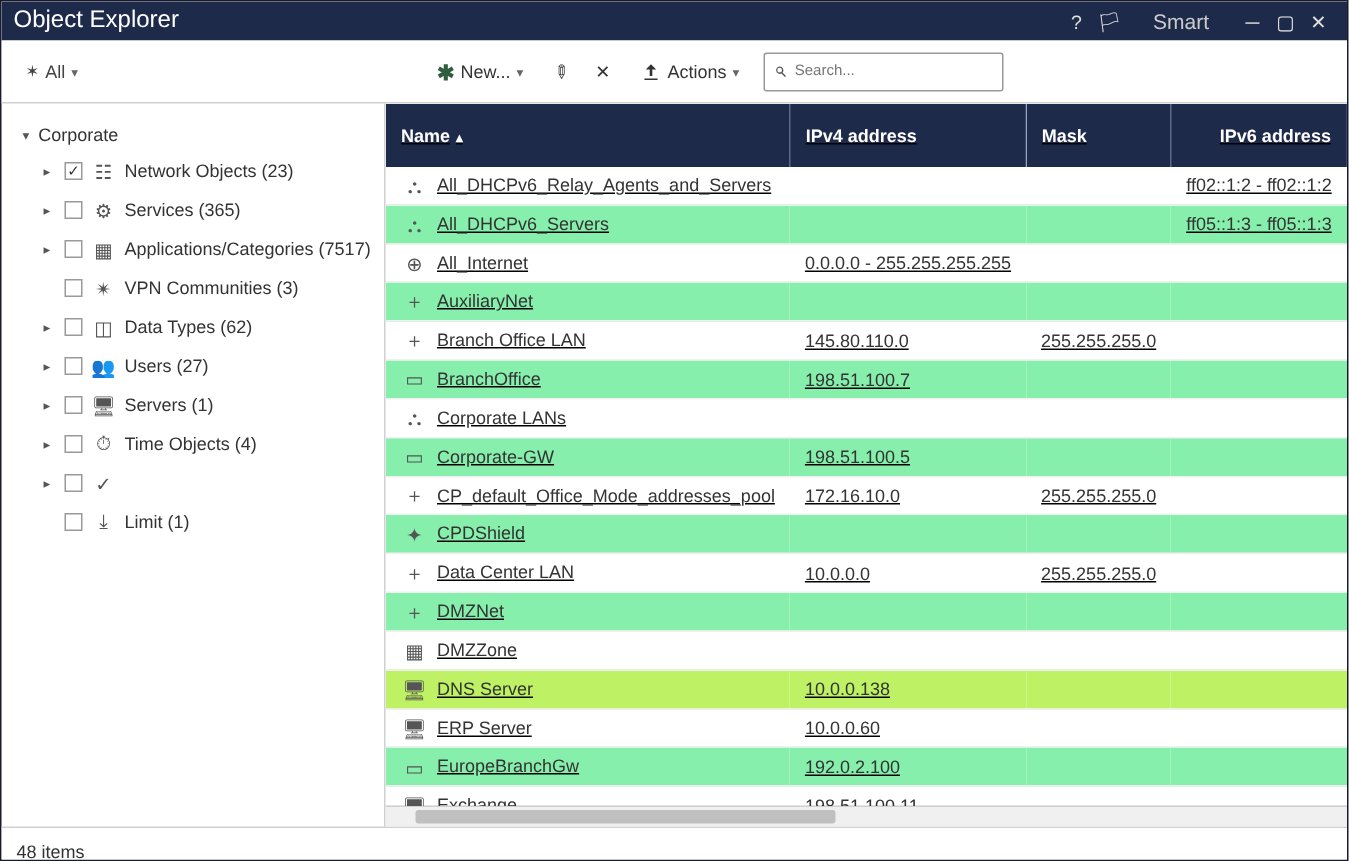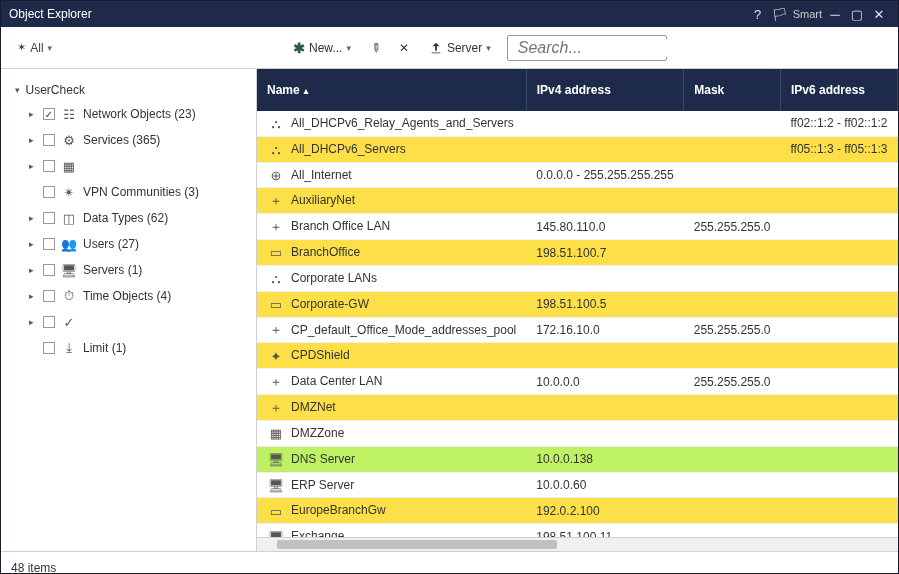--- a/index.html
+++ b/index.html
@@ -1,75 +1,75 @@
 <!DOCTYPE html>
 <html><head>
 <meta charset="utf-8">
 <style>
 * { margin:0; padding:0; box-sizing:border-box; font-family:"Segoe UI",Arial,sans-serif; font-size:12px; }
 body { width:899px; height:574px; background:#fff; overflow:hidden; border:1px solid #1a1a2e; }
 .titlebar { height:26px; background:#1e2a4a; color:#fff; display:flex; align-items:center; padding:0 8px; }
-.titlebar .title { flex:1; font-size:12px; }
+.titlebar .title { flex:1; font-size:16px; }
 .titlebar .tb-icon { width:22px; height:22px; display:flex; align-items:center; justify-content:center; color:#e0e0e0; font-size:13px; cursor:pointer; }
 .toolbar { height:42px; background:#fff; border-bottom:1px solid #d0d0d0; display:flex; align-items:center; padding:0 10px; gap:8px; }
 .filter-all { display:flex; align-items:center; gap:4px; color:#444; cursor:pointer; padding:2px 6px; }
 .filter-all .star { color:#444; font-size:11px; }
 .spacer { flex:1; }
 .center-tools { display:flex; align-items:center; gap:10px; }
 .new-btn { display:flex; align-items:center; gap:4px; color:#333; cursor:pointer; padding:3px 6px; }
 .new-btn .plus { color:#2d5f3f; font-weight:bold; font-size:14px; }
 .new-btn .caret { color:#666; font-size:9px; }
 .tool-icon { width:18px; height:18px; display:flex; align-items:center; justify-content:center; color:#333; cursor:pointer; }
 .tool-icon.pencil { transform:rotate(45deg); }
 .actions-btn { display:flex; align-items:center; gap:4px; color:#333; cursor:pointer; padding:3px 6px; }
 .actions-btn svg { width:14px; height:14px; fill:#333; }
 .actions-btn .caret { color:#666; font-size:9px; }
 .search-box { width:160px; height:26px; border:1px solid #999; border-radius:2px; display:flex; align-items:center; padding:0 6px; gap:4px; background:#fff; }
 .search-box svg { width:14px; height:14px; fill:#555; }
-.search-box input { border:none; outline:none; flex:1; font-style:italic; color:#777; font-size:16px; }
+.search-box input { border:none; outline:none; flex:1; color:#777; font-size:10px; }
 .main { display:flex; height:calc(100% - 26px - 42px - 22px); }
 .sidebar { width:256px; border-right:1px solid #d0d0d0; overflow-y:auto; padding:10px 0; }
 .cat-header { display:flex; align-items:center; gap:6px; padding:4px 14px; color:#333; cursor:pointer; }
 .cat-header .tri { font-size:9px; color:#555; }
 .cat-item { display:flex; align-items:center; gap:6px; padding:5px 8px 5px 28px; color:#333; cursor:pointer; }
 .cat-item .tri { font-size:9px; color:#555; width:8px; }
 .cat-item .chk { width:12px; height:12px; border:1px solid #999; display:flex; align-items:center; justify-content:center; font-size:10px; color:#333; flex-shrink:0; }
 .cat-item .chk.checked::after { content:"✓"; }
 .cat-item .ico { width:16px; height:16px; display:flex; align-items:center; justify-content:center; color:#555; font-size:13px; flex-shrink:0; }
-.content { flex:1; display:flex; flex-direction:column; overflow:hidden; }
+.content { flex:1; display:flex; flex-direction:column; overflow:hidden;text-decoration:underline; }
 .table-wrap { flex:1; overflow-y:scroll; overflow-x:auto; }
 table { width:100%; border-collapse:collapse; }
 thead { position:sticky; top:0; }
 th { background:#1e2a4a; color:#fff; text-align:left; padding:7px 10px; font-weight:600; font-size:12px; border-right:1px solid #3a4a6a; }
 th.name { width:210px; }
 th.ipv4 { width:140px; }
 th.mask { width:100px; }
-th.ipv6 { width:120px; }
+th.ipv6 { width:120px;text-align:right; }
 th.mask6 { width:55px; }
 th .sort { font-size:9px; margin-left:4px; }
 td { padding:5px 10px; color:#333; border-bottom:1px solid #f0f0f0; white-space:nowrap; }
-tr.zebra td { background:#fde047; }
+tr.zebra td { background:#86efac; }
 tr.selected td { background:#bef264; }
 td .row-ico { display:inline-flex; width:18px; height:14px; align-items:center; justify-content:center; color:#555; font-size:13px; vertical-align:middle; margin-right:6px; }
 .hscroll { height:14px; background:#f0f0f0; border-top:1px solid #d0d0d0; display:flex; align-items:center; }
 .hscroll .thumb { margin-left:20px; width:280px; height:9px; background:#c0c0c0; border-radius:2px; }
 .statusbar { height:22px; border-top:1px solid #d0d0d0; padding:16px 10px; display:flex; align-items:center; color:#333; background:#fff; }
 
 .table-wrap::-webkit-scrollbar { width:12px; }
 .table-wrap::-webkit-scrollbar-track { background:#f0f0f0; }
 .table-wrap::-webkit-scrollbar-thumb { background:#c0c0c0; border-radius:2px; }
 </style>
 </head>
 <body>
 
 <div class="titlebar">
   <span class="title">Object Explorer</span>
   <span class="tb-icon">?</span>
   <span class="tb-icon">🏳</span>
-  <span style="font-size:11px;color:#ccc;margin:0 2px;">Smart</span>
+  <span style="font-size:14px;color:#ccc;margin:0 18px;">Smart</span>
   <span class="tb-icon">─</span>
   <span class="tb-icon">▢</span>
   <span class="tb-icon">✕</span>
 </div>
 
 <div class="toolbar">
   <div class="filter-all">
     <span class="star">✶</span>
     <span>All</span>
     <span class="caret" style="font-size:9px;color:#666;">▾</span>
@@ -80,56 +80,57 @@
       <span class="plus">✱</span>
       <span>New...</span>
       <span class="caret">▾</span>
     </div>
     <div class="tool-icon pencil">✎</div>
     <div class="tool-icon">✕</div>
     <div class="actions-btn">
       <svg viewBox="0 0 16 16">
           <path d="M3 13h10v1H3zM8 2l4 4h-3v5H7V6H4z"></path>
         </svg>
-      <span>Server</span>
+      <span>Actions</span>
       <span class="caret">▾</span>
     </div>
     <div class="search-box">
       <svg viewBox="0 0 16 16">
           <path d="M6 2a4 4 0 013.1 6.5l3.7 3.7-1.1 1.1-3.7-3.7A4 4 0 116 2zm0 1.5a2.5 2.5 0 100 5 2.5 2.5 0 000-5z"></path>
         </svg>
       <input type="text" placeholder="Search..." style="">
     </div>
   </div>
   <div class="spacer"></div>
 </div>
 
 <div class="main">
   <div class="sidebar">
     <div class="cat-header">
       <span class="tri">▾</span>
-      <span>UserCheck</span>
+      <span>Corporate</span>
     </div>
     <div id="cat-list">
         <div class="cat-item">
           <span class="tri">▸</span>
           <span class="chk checked"></span>
           <span class="ico">☷</span>
           <span>Network Objects (23)</span>
         </div>
         <div class="cat-item">
           <span class="tri">▸</span>
           <span class="chk"></span>
           <span class="ico">⚙</span>
           <span>Services (365)</span>
         </div>
         <div class="cat-item">
           <span class="tri">▸</span>
           <span class="chk"></span>
           <span class="ico">▦</span>
+          <span>Applications/Categories (7517)</span>
         </div>
         <div class="cat-item">
           <span class="tri"></span>
           <span class="chk"></span>
           <span class="ico">✴</span>
           <span>VPN Communities (3)</span>
         </div>
         <div class="cat-item">
           <span class="tri">▸</span>
           <span class="chk"></span>

